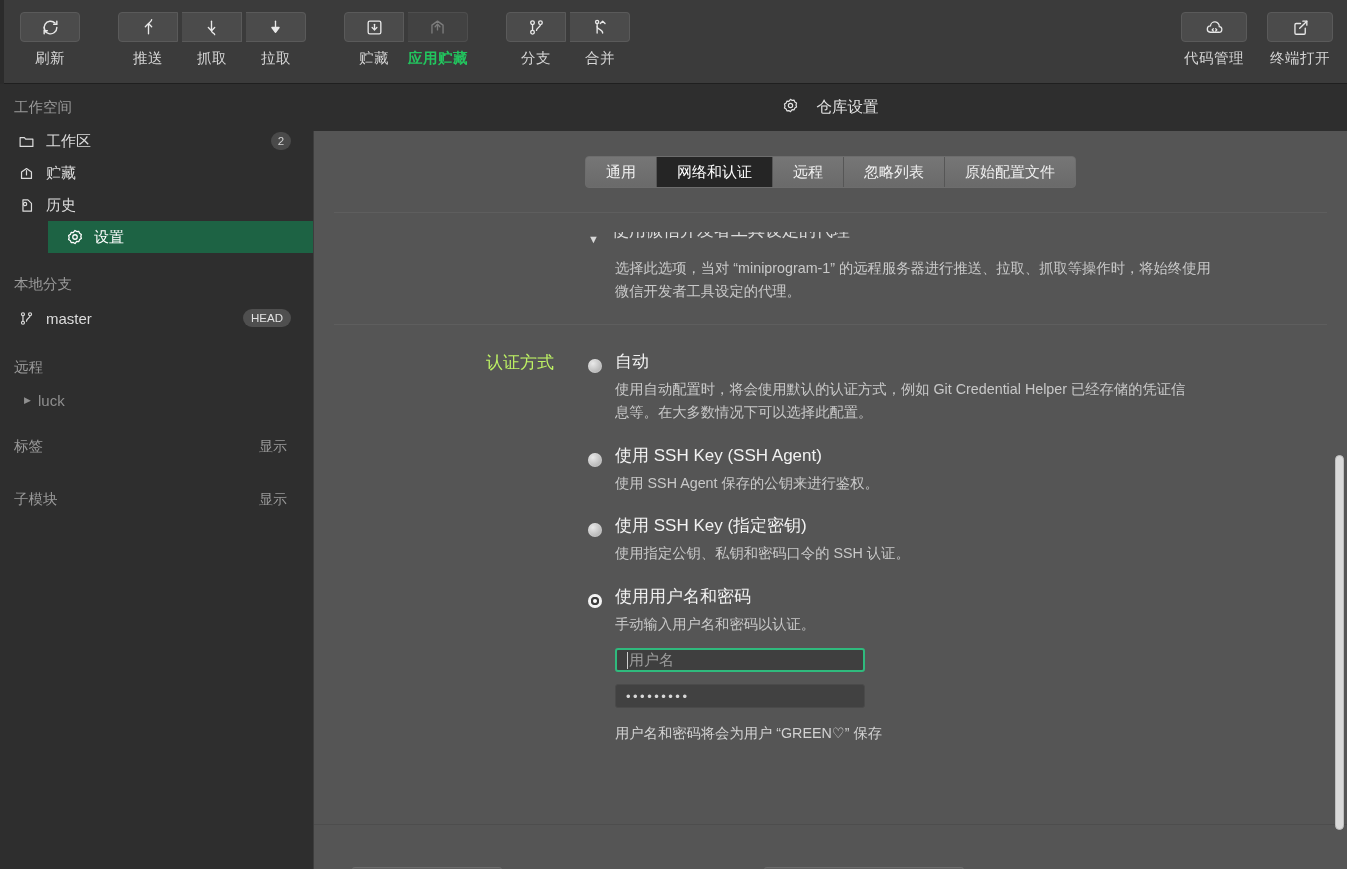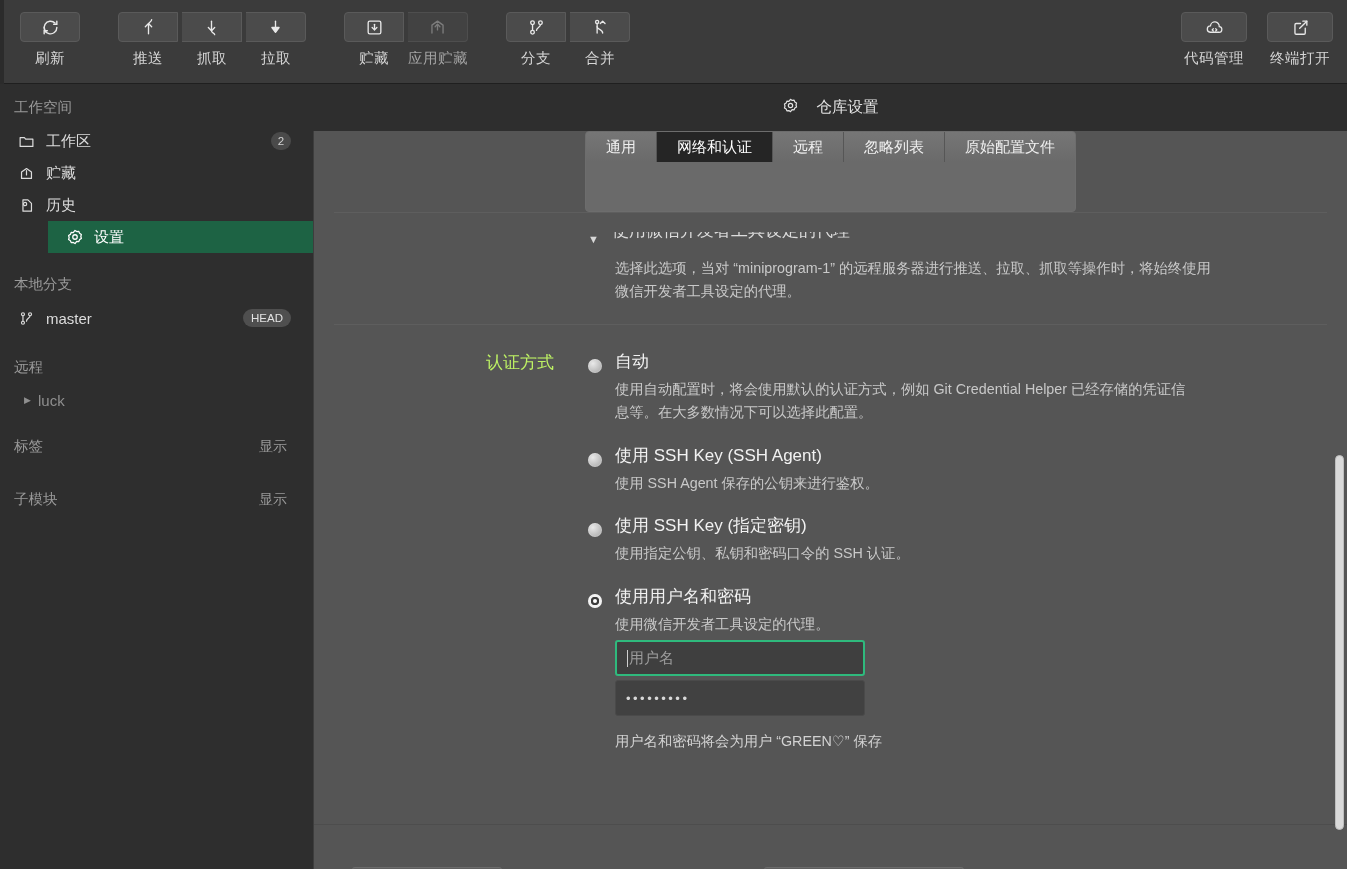--- a/index.html
+++ b/index.html
@@ -33,21 +33,21 @@
   .tb-group .tb-btn:not(:first-child) .tb-icon-wrap { border-left: none; }
   .tb-group.one .tb-icon-wrap { border-radius: 4px; }
   .tb-group .tb-btn:first-child .tb-icon-wrap { border-radius: 4px 0 0 4px; }
   .tb-group .tb-btn:last-child .tb-icon-wrap { border-radius: 0 4px 4px 0; }
   .tb-group .tb-btn:only-child .tb-icon-wrap { border-radius: 4px; }
   .tb-btn.disabled .tb-icon-wrap { background: #424242; border-color: #4e4e4e; }
   .tb-label {
     margin-top: 7px; font-size: 14.5px; color: #d6d6d6;
     letter-spacing: .5px; white-space: nowrap;
   }
-  .tb-btn.disabled .tb-label { color: #a3a3a3; }
+  .tb-btn.disabled .tb-label { color: #22c55e; font-weight: bold; }
   .tb-btn.disabled svg { opacity: .35; }
   .tb-right { margin-left: auto; display: flex; margin-top: 12px; margin-right: 14px; }
   .tb-right .tb-btn { width: 74px; }
   .tb-right .tb-icon-wrap { width: 66px; border-radius: 4px; }
   .tb-right .tb-btn + .tb-btn { margin-left: 12px; }
 
   
   .sidebar {
     position: absolute; left: 0; top: 84px; width: 313px; height: 785px;
     background: #2e2e2e;
@@ -92,21 +92,21 @@
   .header-title { font-size: 15.5px; color: #e2e2e2; display: flex; align-items: center; gap: 18px; }
 
   
   .content {
     position: absolute; left: 313px; top: 131px;
     width: 1034px; height: 738px;
     background: #555555;
     border-left: 1px solid #3d3d3d;
     overflow: hidden;
   }
-  .tabbar { height: 81px; display: flex; justify-content: center; }
+  .tabbar { height: 81px; display: flex; align-items: center; justify-content: center; }
   .segmented {
     display: flex; border: 1px solid #6d6d6d; border-radius: 4px;
     overflow: hidden; background: #6a6a6a;
   }
   .seg {
     padding: 0 20px; height: 30px; line-height: 30px;
     font-size: 15px; color: #f0f0f0;
     background: linear-gradient(#767676, #6a6a6a);
     border-right: 1px solid #565656;
   }
@@ -148,21 +148,21 @@
   .radio-label { font-size: 17px; color: #f2f2f2; }
   .desc {
     font-size: 14.3px; color: #c9c9c9; line-height: 23px;
     margin: 5px 0 0 27px; max-width: 580px;
   }
   .cut-row { display: flex; align-items: center; gap: 13px; height: 14px; overflow: hidden; }
   .cut-row .chev { color: #d8d8d8; font-size: 11px; }
   .cut-text { font-size: 17px; color: #dcdcdc; position: relative; top: -9px; }
 
   .field {
-    width: 250px; height: 36px; margin: 4px 0 0 27px;
+    width: 250px; height: 24px; margin: 12px 0 0 27px;
     background: #414141; border: 1px solid #4a4a4a; border-radius: 3px;
     display: flex; align-items: center; padding: 0 10px;
     font-size: 15px; color: #9d9d9d;
   }
   .field.focused { border: 2px solid #2fba7d; background: #3f3f3f; }
   .caret-bar {
     display: inline-block; width: 1px; height: 17px;
     background: #cfcfcf; margin-right: 1px;
   }
   .dots { color: #d8d8d8; letter-spacing: 2.5px; font-size: 13px; }
@@ -462,21 +462,21 @@
           <div class="radio-line" style="margin-top:12px">
             <span class="radio"></span>
             <span class="radio-label">使用 SSH Key (指定密钥)</span>
           </div>
           <div class="desc">使用指定公钥、私钥和密码口令的 SSH 认证。</div>
 
           <div class="radio-line" style="margin-top:13px">
             <span class="radio checked"></span>
             <span class="radio-label">使用用户名和密码</span>
           </div>
-          <div class="desc">使用微信开发者工具设定的代理。</div>
+          <div class="desc">手动输入用户名和密码以认证。</div>
 
           <div class="field focused">
             <span class="caret-bar"></span>
             <span>用户名</span>
           </div>
 
           <div class="field">
             <span class="dots">•••••••••</span>
           </div>
 

